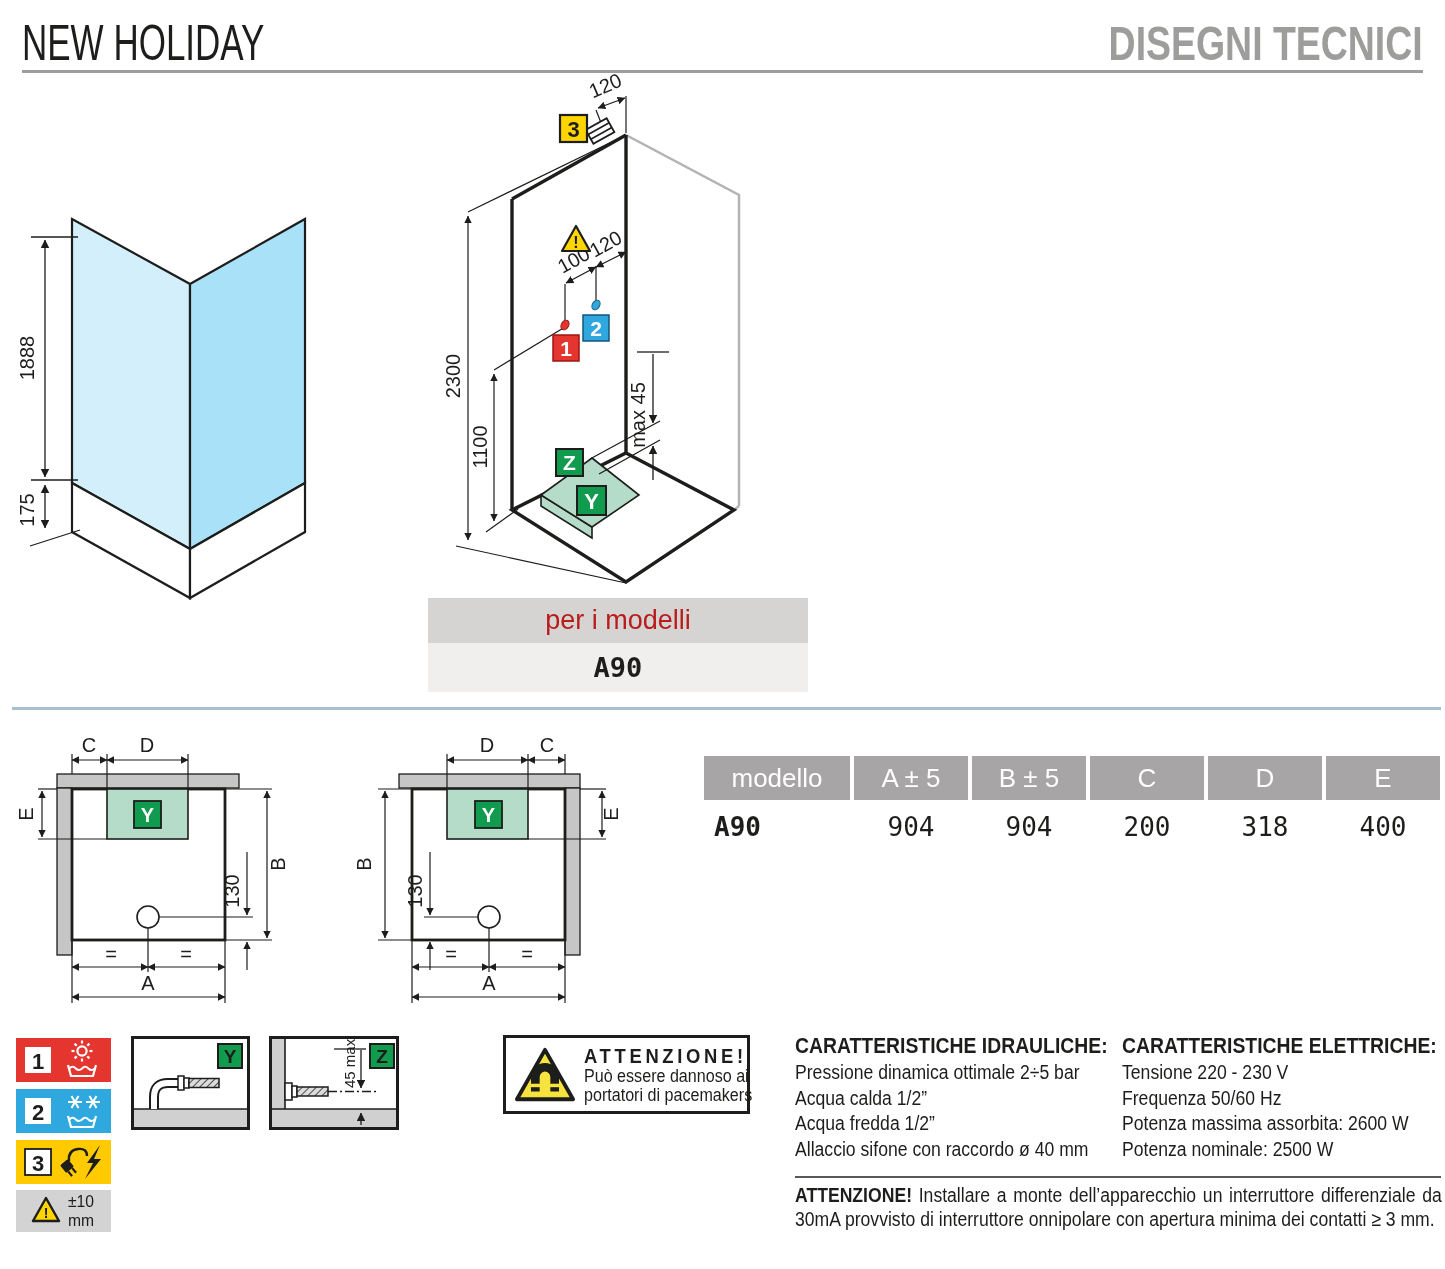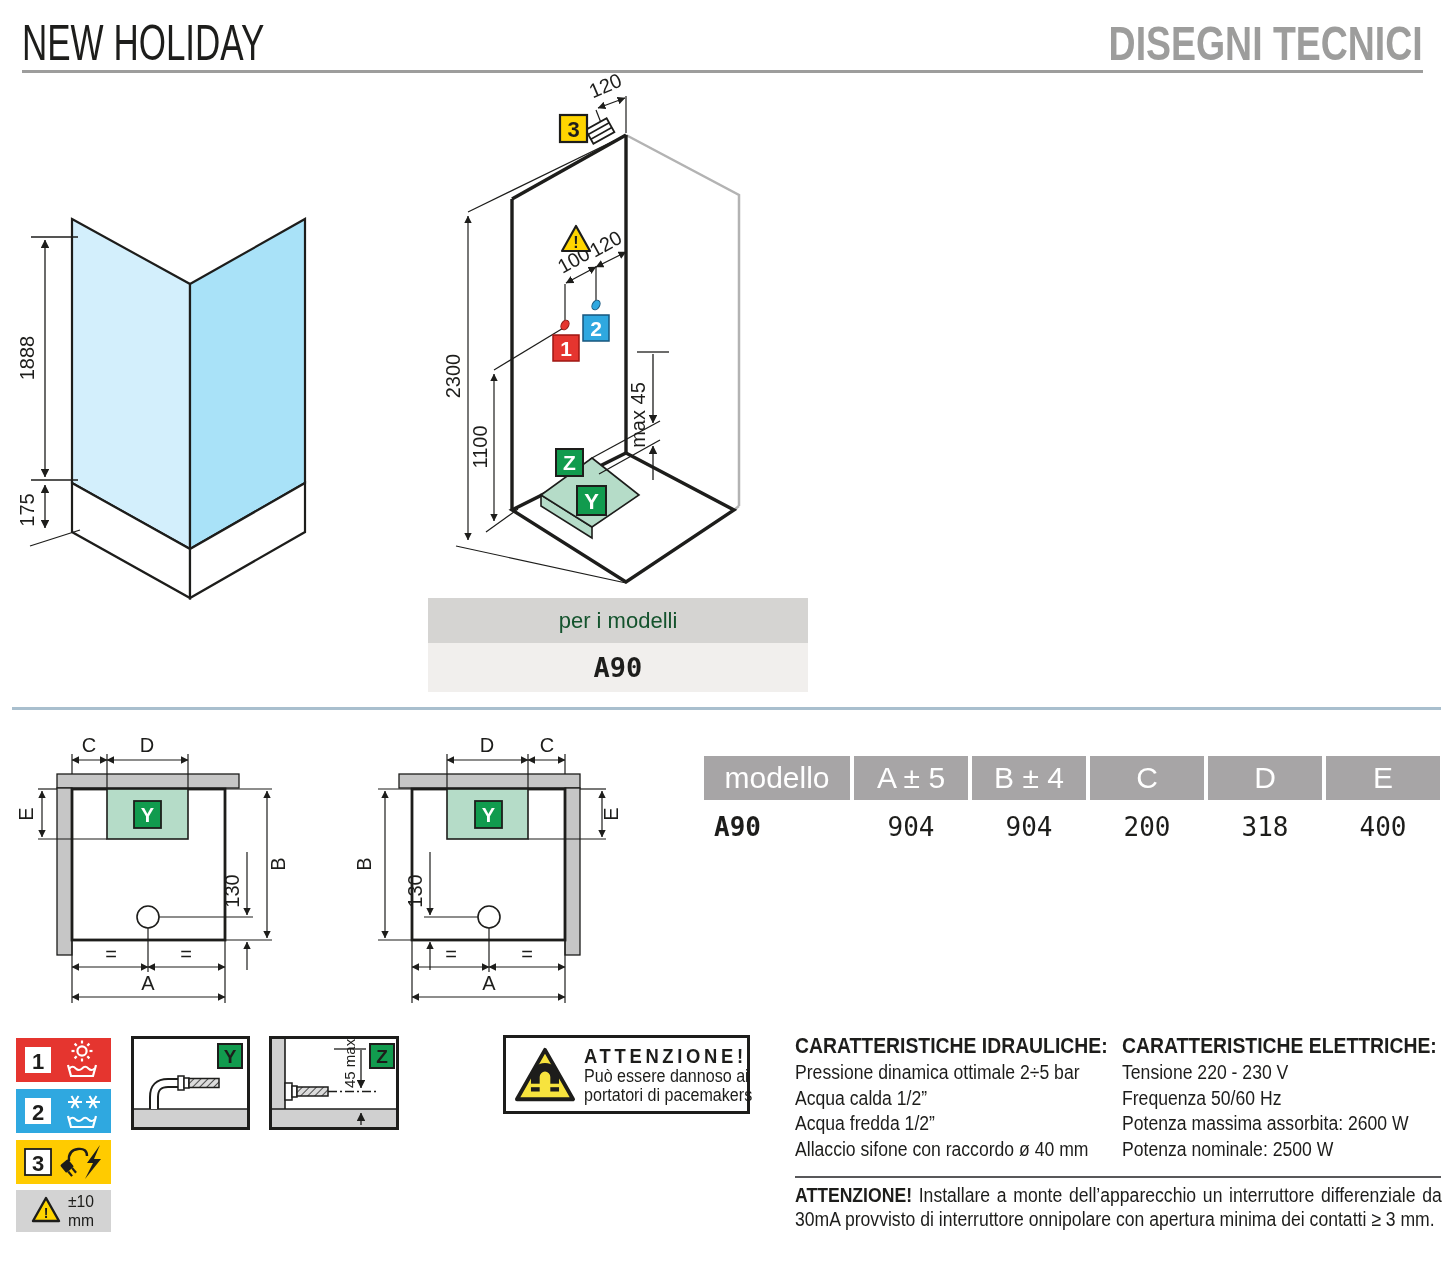--- a/index.html
+++ b/index.html
@@ -7,30 +7,30 @@
         font-family:"Liberation Sans",sans-serif;color:#1d1d1b;}
   .abs{position:absolute;}
   
   .title-left{left:22px;top:14px;font-size:50px;font-weight:500;letter-spacing:0;
               transform:scaleX(0.70);transform-origin:left top;white-space:nowrap;}
   .title-right{right:22px;top:16px;font-size:48px;font-weight:700;color:#9d9d9c;
                transform:scaleX(0.78);transform-origin:right top;white-space:nowrap;}
   .header-rule{left:22px;top:70px;width:1401px;height:3px;background:#9d9d9c;}
   
   .models-label{left:428px;top:598px;width:380px;height:45px;background:#d5d4d2;
-                display:flex;align-items:center;justify-content:center;font-size:22px;color:#14532d;}
+                display:flex;align-items:center;justify-content:center;font-size:27px;color:#b91c1c;}
   .models-value{left:428px;top:643px;width:380px;height:49px;background:#f1efed;
                 display:flex;align-items:center;justify-content:center;font-size:27px;font-weight:700;
                 font-family:"DejaVu Sans Mono",monospace;}
   .mid-divider{left:12px;top:707px;width:1429px;height:3px;background:#a9bfce;}
   
   .tbl{left:704px;top:756px;width:738px;}
   .tbl-head{display:flex;gap:4px;}
   .tbl-head .cell{background:#a7a5a6;color:#fff;height:44px;display:flex;align-items:center;
-                  justify-content:center;font-size:30px;font-weight:500;}
+                  justify-content:center;font-size:26px;font-weight:500;}
   .tbl-row{display:flex;gap:4px;font-family:"DejaVu Sans Mono",monospace;font-size:26px;}
   .tbl-row .cell{height:54px;display:flex;align-items:center;justify-content:center;background:#fff;}
   .c0{width:146px;} .c1{width:114px;}
   .tbl-row .c0{justify-content:flex-start;padding-left:10px;box-sizing:border-box;font-weight:700;}
   
   .leg{left:16px;width:95px;height:44px;}
   .leg svg{display:block;}
   .tol-box{left:16px;top:1190px;width:95px;height:42px;background:#d3d3d3;display:flex;
            align-items:center;}
   .tol-box span{font-size:16.5px;transform:scaleX(0.95);transform-origin:left;}
@@ -249,21 +249,21 @@
   </svg>
 
   <div class="abs models-label">per i modelli</div>
   <div class="abs models-value">A90</div>
   <div class="abs mid-divider"></div>
 
   <div class="abs tbl">
     <div class="tbl-head">
       <div class="cell c0">modello</div>
       <div class="cell c1">A ± 5</div>
-      <div class="cell c1">B ± 4</div>
+      <div class="cell c1">B ± 5</div>
       <div class="cell c1">C</div>
       <div class="cell c1">D</div>
       <div class="cell c1">E</div>
     </div>
     <div class="tbl-row">
       <div class="cell c0">A90</div>
       <div class="cell c1">904</div>
       <div class="cell c1">904</div>
       <div class="cell c1">200</div>
       <div class="cell c1">318</div>

